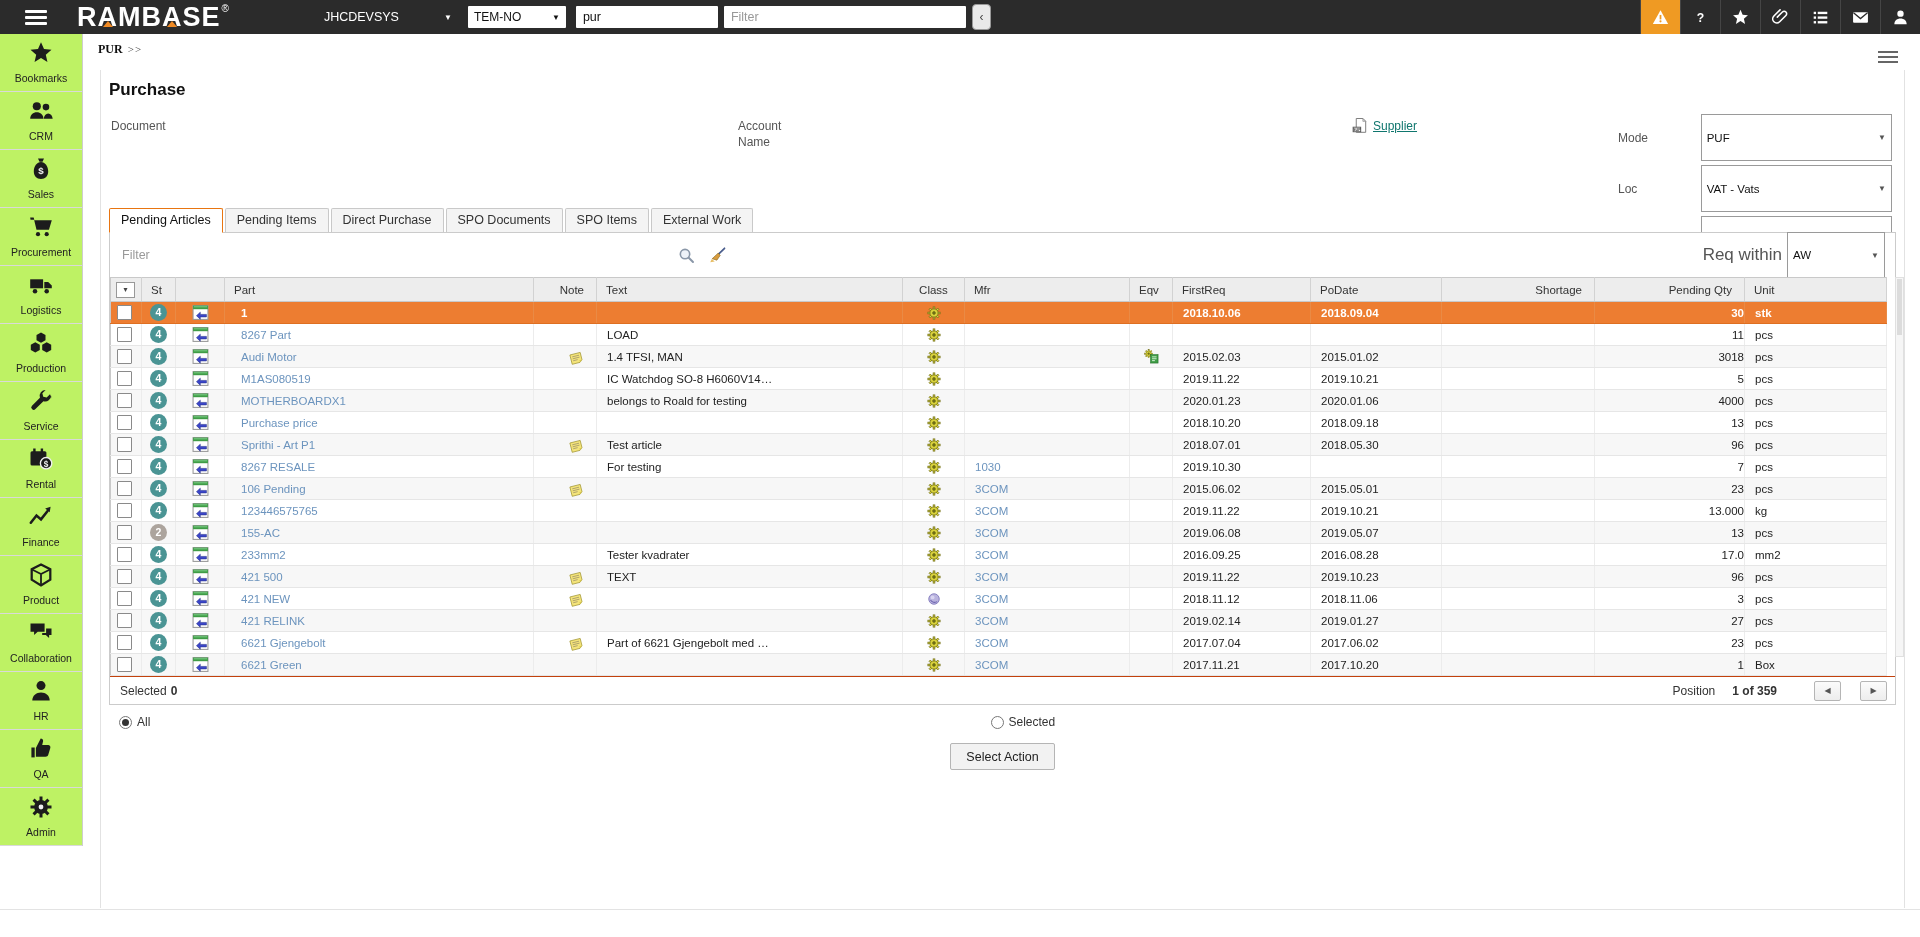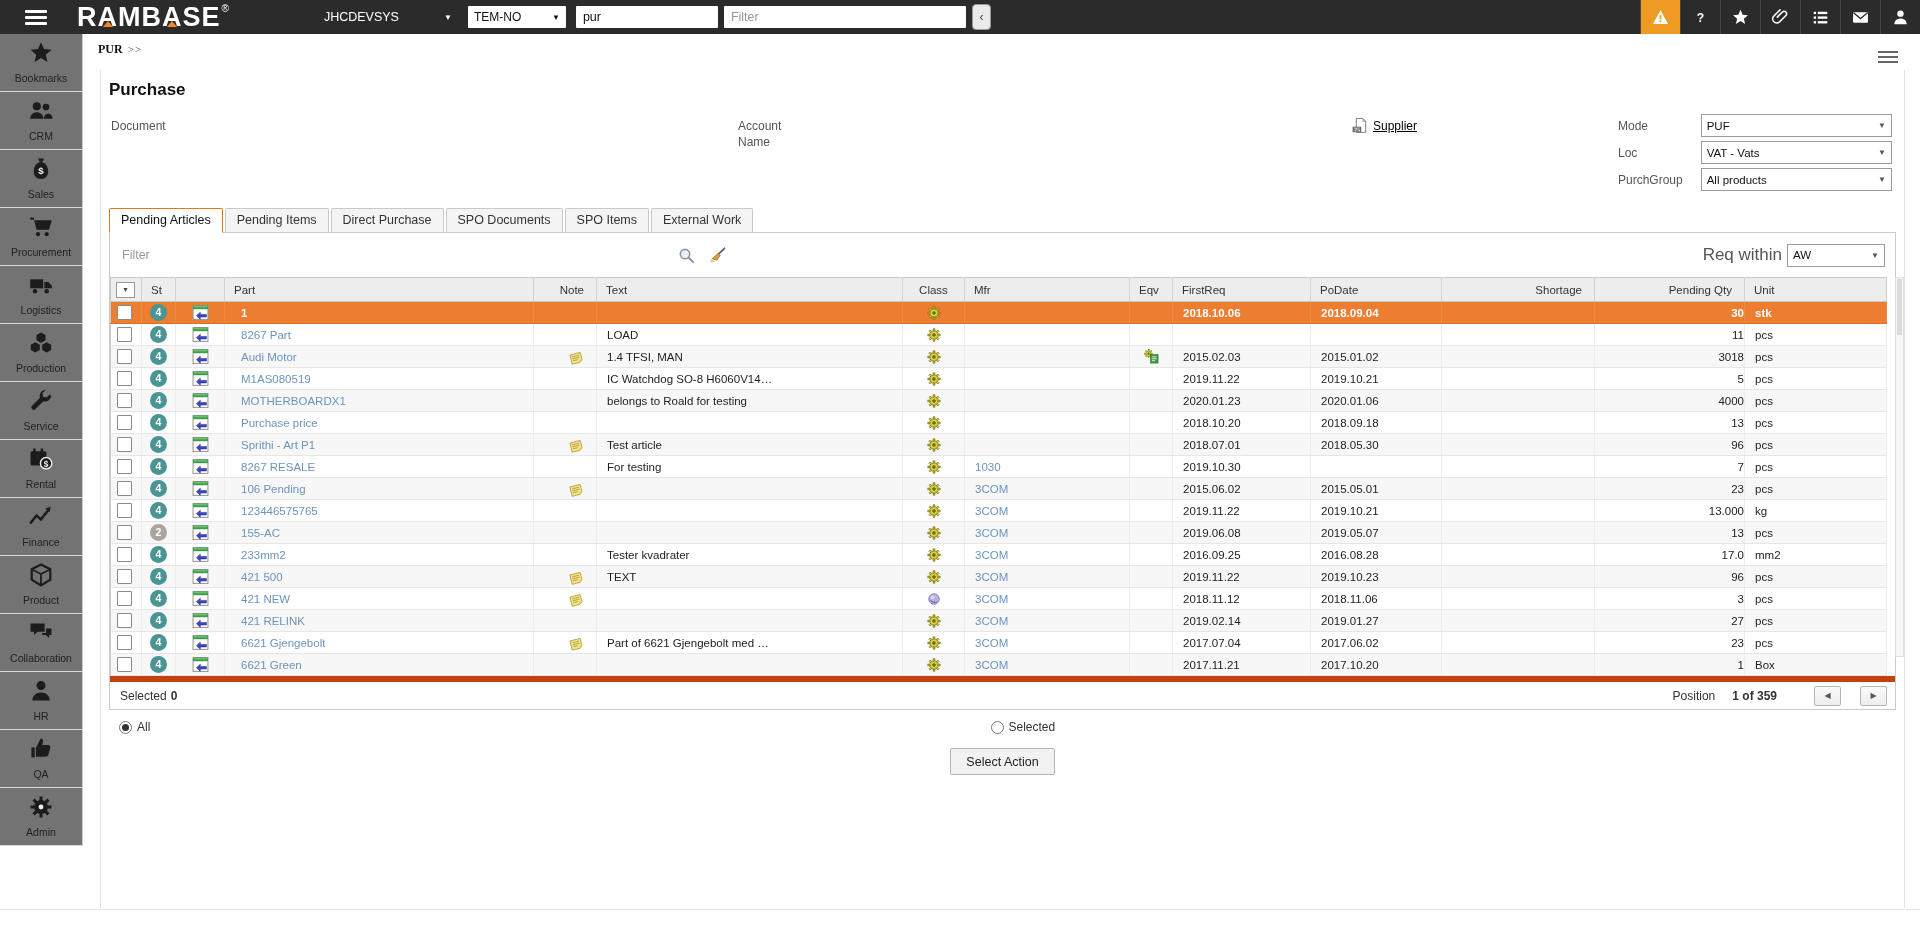--- a/index.html
+++ b/index.html
@@ -19,45 +19,45 @@
   .db-dd{margin-left:16px;width:86px;height:22px;background:#fff;border-radius:1px;display:flex;align-items:center;justify-content:space-between;padding:0 6px;font-size:12px;color:#111;cursor:pointer;}
   .db-dd .caret-d{font-size:8px;color:#111;}
   .prog-input{margin-left:10px;width:128px;height:22px;border:none;border-radius:1px;padding:0 7px;font-size:12.5px;font-family:inherit;color:#111;}
   .tb-filter{margin-left:6px;width:228px;height:22px;border:none;border-radius:1px;padding:0 7px;font-size:12.5px;font-family:inherit;color:#111;}
   .tb-filter::placeholder,.grid-filter::placeholder{color:#999;}
   .collapse-btn{margin-left:6px;width:19px;height:26px;border:1px solid #999;border-radius:4px;background:#e9e9e9;color:#444;font-size:12px;line-height:22px;padding:0;cursor:pointer;font-family:inherit;}
   .tb-icons{margin-left:auto;display:flex;height:34px;}
   .tb-cell{width:39px;height:34px;display:flex;align-items:center;justify-content:center;border-left:1px solid #454545;color:#fff;cursor:pointer;}
   .tb-cell.hl{background:var(--alert,#EF9A23);}
   
-  .sidebar{position:absolute;top:34px;left:0;width:82px;background:#737373;border-right:1px solid #cdcdcd;z-index:8;}
+  .sidebar{position:absolute;top:34px;left:0;width:82px;background:#bef264;border-right:1px solid #cdcdcd;z-index:8;}
   .sb-item{height:57px;border-bottom:1px solid #d9d9d9;display:flex;flex-direction:column;align-items:center;justify-content:center;cursor:pointer;color:#1c1c1c;}
   .sb-item .sb-label{font-size:10.5px;margin-top:3px;color:#222;}
   
   .content{margin-left:82px;position:relative;}
   .crumbrow{height:34px;position:relative;}
   .crumb{position:absolute;left:16px;top:8px;font-size:12px;cursor:pointer;font-family:Liberation Serif, serif;}
   .crumb b{font-size:12px;color:#111;}
   .crumb .arrows{margin-left:5px;color:#444;font-size:11px;letter-spacing:1px;}
   .content-menu{position:absolute;right:22px;top:14px;width:20px;cursor:pointer;}
   .content-menu span{display:block;height:2px;background:#666;margin:3px 0;}
   .panel{margin:2px 15px 0 18px;height:838px;box-sizing:border-box;border-left:1px solid #e2e2e2;border-right:1px solid #e2e2e2;padding:6px 8px 0 8px;overflow:hidden;background:#fff;}
   .panel h1{font-size:17px;margin:4px 0 10px 0;color:#111;}
   .sect{height:18px;line-height:18px;background:#ececec;color:#555;font-size:11px;padding-left:8px;}
   .formarea{position:relative;height:98px;}
   .flabel{position:absolute;font-size:12px;color:#555;}
   .flabel.doc{left:2px;top:9px;}
   .flabel.acct{left:629px;top:9px;}
   .flabel.name{left:629px;top:25px;}
-  .supplier{position:absolute;left:1243px;top:7px;display:flex;align-items:center;font-size:12px;color:#000000;cursor:pointer;text-decoration:underline;}
+  .supplier{position:absolute;left:1243px;top:7px;display:flex;align-items:center;font-size:12px;color:#0f766e;cursor:pointer;text-decoration:underline;}
   .supplier span{margin-left:4px;}
   .modegrid{position:absolute;left:1509px;top:4px;width:274px;}
   .mode-row{display:flex;align-items:center;margin-bottom:4px;}
   .mode-row .m-label{width:83px;font-size:12px;color:#555;}
-  .select{border:1px solid #9a9a9a;background:#fff;height:17px;display:flex;align-items:center;justify-content:space-between;padding:2px 5px;font-size:11.5px;color:#111;cursor:pointer;box-sizing:content-box;}
+  .select{border:1px solid #9a9a9a;background:#fff;height:17px;display:flex;align-items:center;justify-content:space-between;padding:14px 5px;font-size:11.5px;color:#111;cursor:pointer;box-sizing:content-box;}
   .select .caret{font-size:8px;color:#555;margin-left:4px;}
   .m-select{width:180px;}
   
   .tabs{display:flex;margin-top:0;position:relative;z-index:2;}
   .tab{height:23px;line-height:23px;padding:0 11px;font-size:12.5px;color:#333;background:#f4f4f4;border:1px solid #c9c9c9;border-bottom:none;margin-right:2px;cursor:pointer;border-radius:2px 2px 0 0;}
   .tab.active{background:#fff;border:1px solid var(--tabacc,#E87511);border-bottom:1px solid #fff;margin-bottom:-1px;color:#111;}
   .tabpanel{border:1px solid #cbcbcb;background:#fff;position:relative;}
   .toolrow{height:44px;display:flex;align-items:center;padding:0 10px;}
   .grid-filter{width:540px;border:none;font-size:12.5px;font-family:inherit;color:#222;outline:none;}
   .toolrow .icon{margin-left:14px;cursor:pointer;display:flex;align-items:center;}
@@ -83,21 +83,21 @@
   .c-ico-in{display:flex;justify-content:center;}
   a.plink{color:var(--link,#6C94BE);text-decoration:none;cursor:pointer;}
   .cellt{color:#222;}
   .pad-l{padding-left:10px;display:inline-block;}
   .part-pad{padding-left:16px;display:inline-block;}
   .ta-right{text-align:right;padding-right:12px;}
   .note-wrap{display:flex;justify-content:flex-end;padding-right:12px;}
   .class-wrap{display:flex;justify-content:center;}
   .vscroll{position:absolute;right:-9px;top:0;width:9px;height:380px;background:#f6f6f6;border:1px solid #e0e0e0;box-sizing:border-box;cursor:pointer;}
   .vscroll .thumb{margin:1px;height:56px;background:#dcdcdc;}
-  .gridfooter{height:27px;display:flex;align-items:center;font-size:12px;color:#333;border-top:6px solid #c2410c;}
+  .gridfooter{height:27px;display:flex;align-items:center;font-size:12px;color:#333;border-top:1px solid #c2410c;}
   .sel-count{padding-left:10px;}
   .sel-count b{margin-left:4px;}
   .pos{margin-left:auto;display:flex;align-items:center;padding-right:8px;gap:13px;}
   .pos b{margin-left:4px;}
   .pgbtn{width:27px;height:20px;margin-left:6px;border:1px solid #b5b5b5;border-radius:2px;background:linear-gradient(#fbfbfb,#ededed);color:#555;font-size:8px;cursor:pointer;padding:0;}
   .pgbtn:first-of-type{margin-left:24px;}
   .radiorow{position:relative;height:26px;margin-top:6px;}
   .radio-opt{position:absolute;top:4px;display:flex;align-items:center;font-size:12px;color:#333;cursor:pointer;}
   .radio-opt.left{left:10px;}
   .radio-opt.centered{left:50%;margin-left:-12px;}

